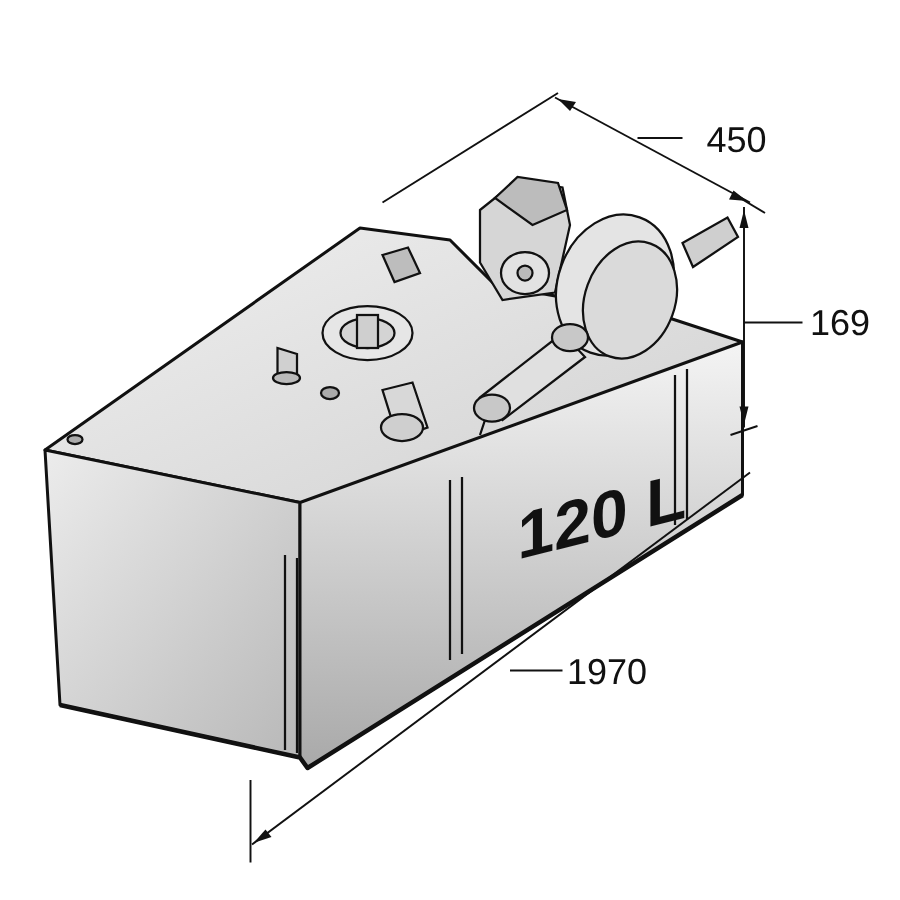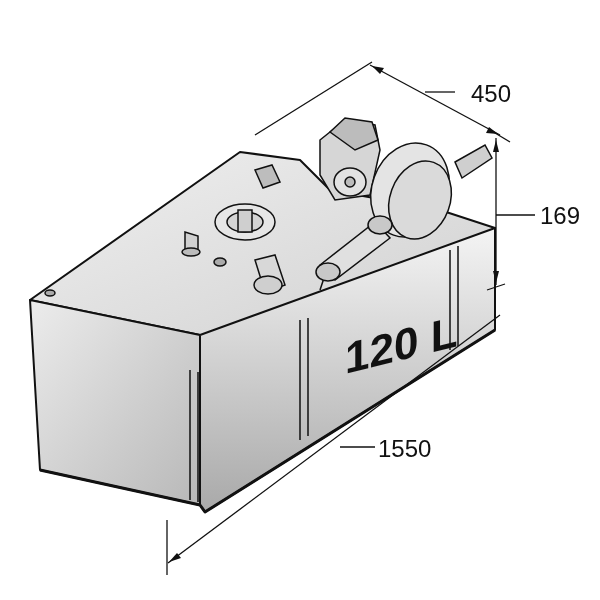--- a/index.html
+++ b/index.html
@@ -86,14 +86,14 @@
     <path d="M372,66 L384,68 L380,74 Z"></path>
     <path d="M498,134 L486,133 L489,127 Z"></path>
     <path d="M496,140 L493,152 L499,152 Z"></path>
     <path d="M496,283 L493,271 L499,271 Z"></path>
     <path d="M169,562 L177,553 L181,558 Z"></path>
   </g>
 </svg>
 
 <div class="dim-label" style="left:471px;top:80px;">450</div>
 <div class="dim-label" style="left:540px;top:202px;">169</div>
-<div class="dim-label" style="left:378px;top:435px;">1550</div>
+<div class="dim-label" style="left:378px;top:435px;">1970</div>
 <div class="cap-label" style="left:345px;top:320px;">120 L</div>
 
 </body></html>

